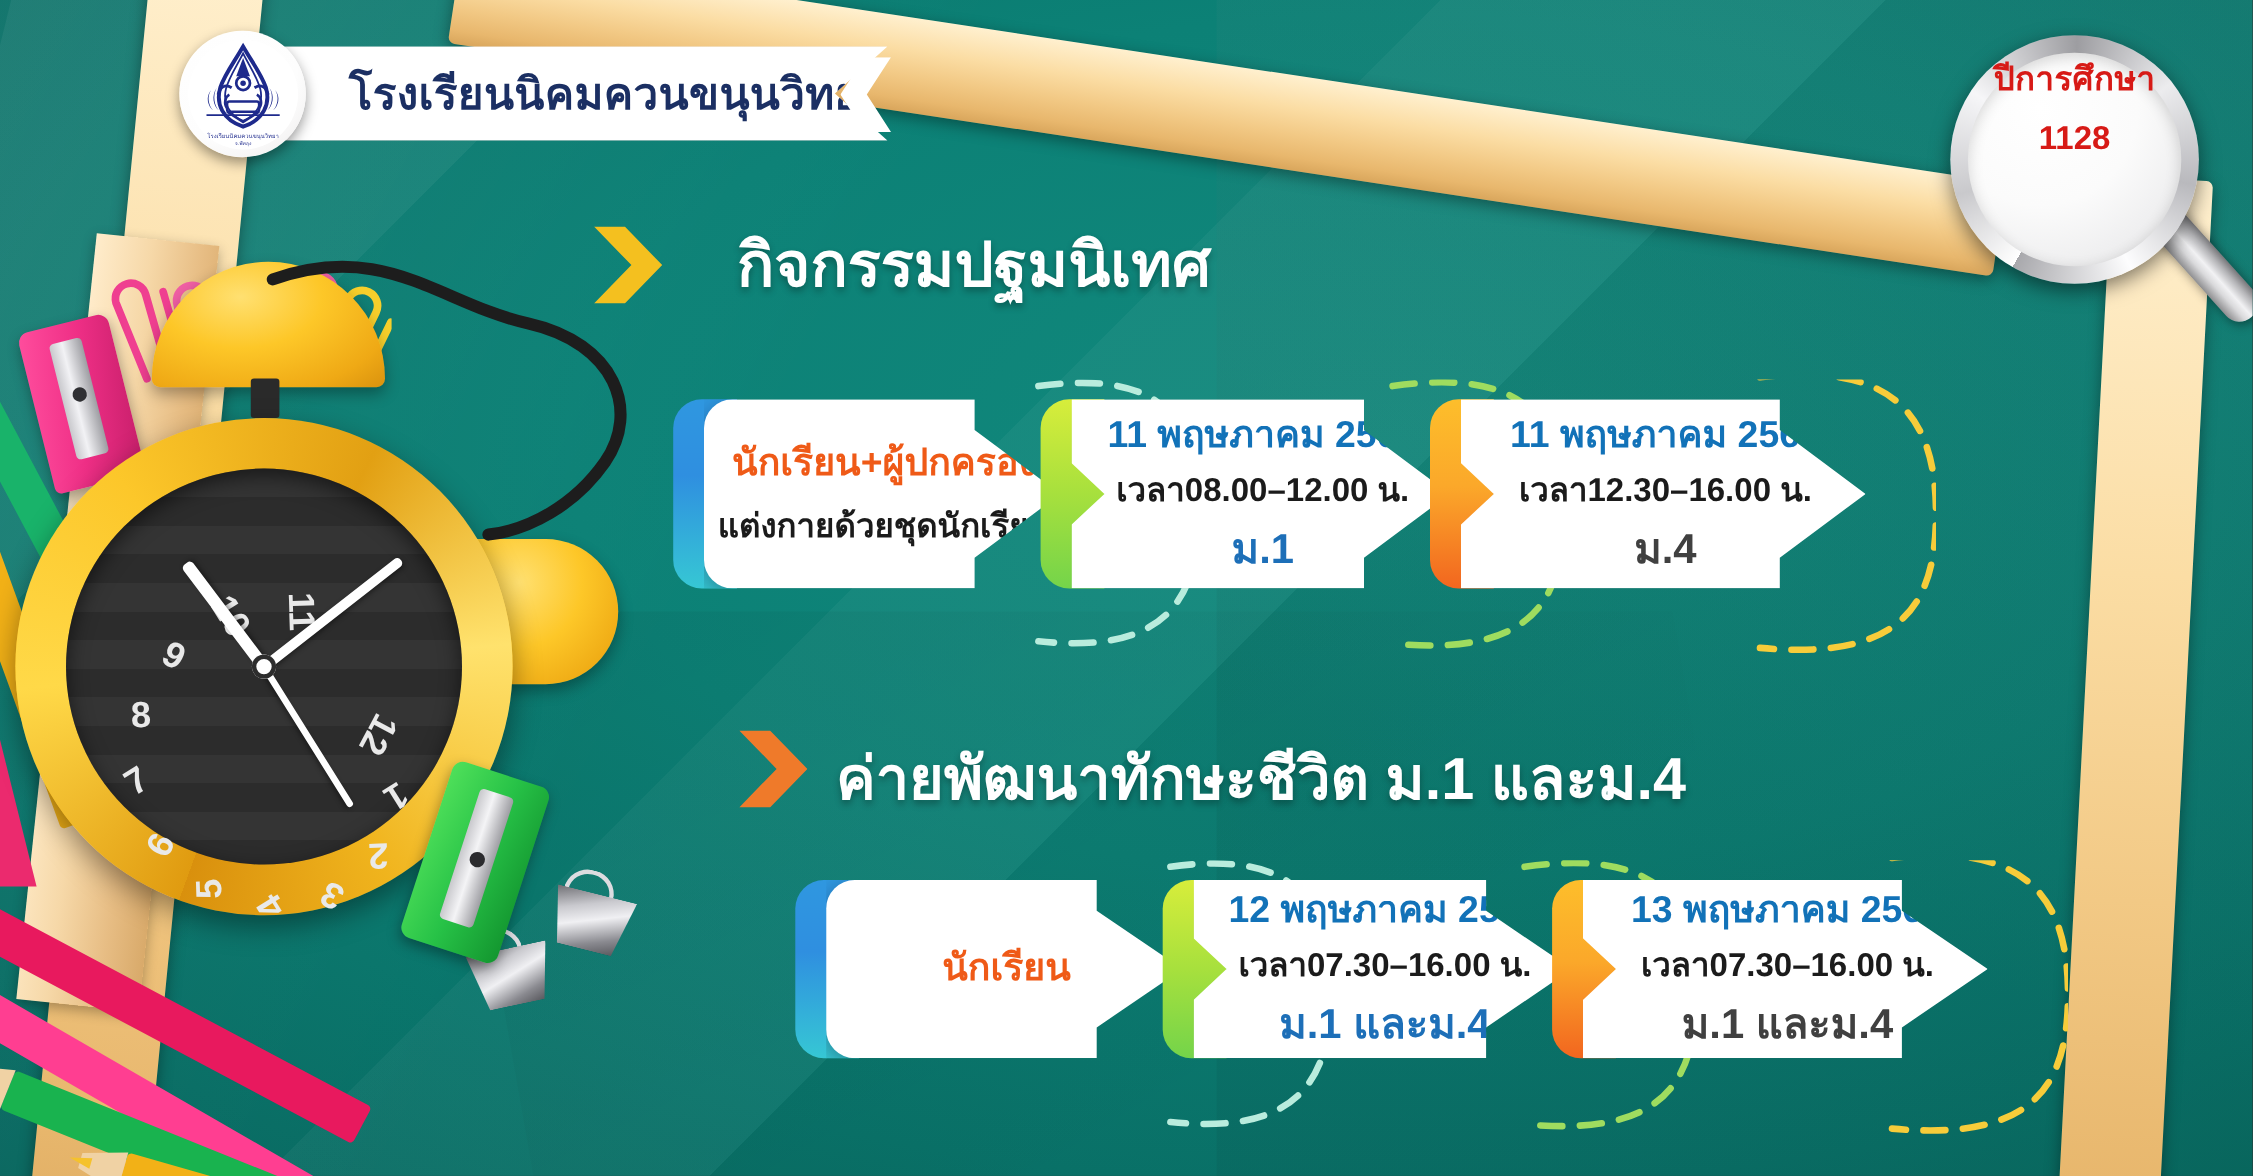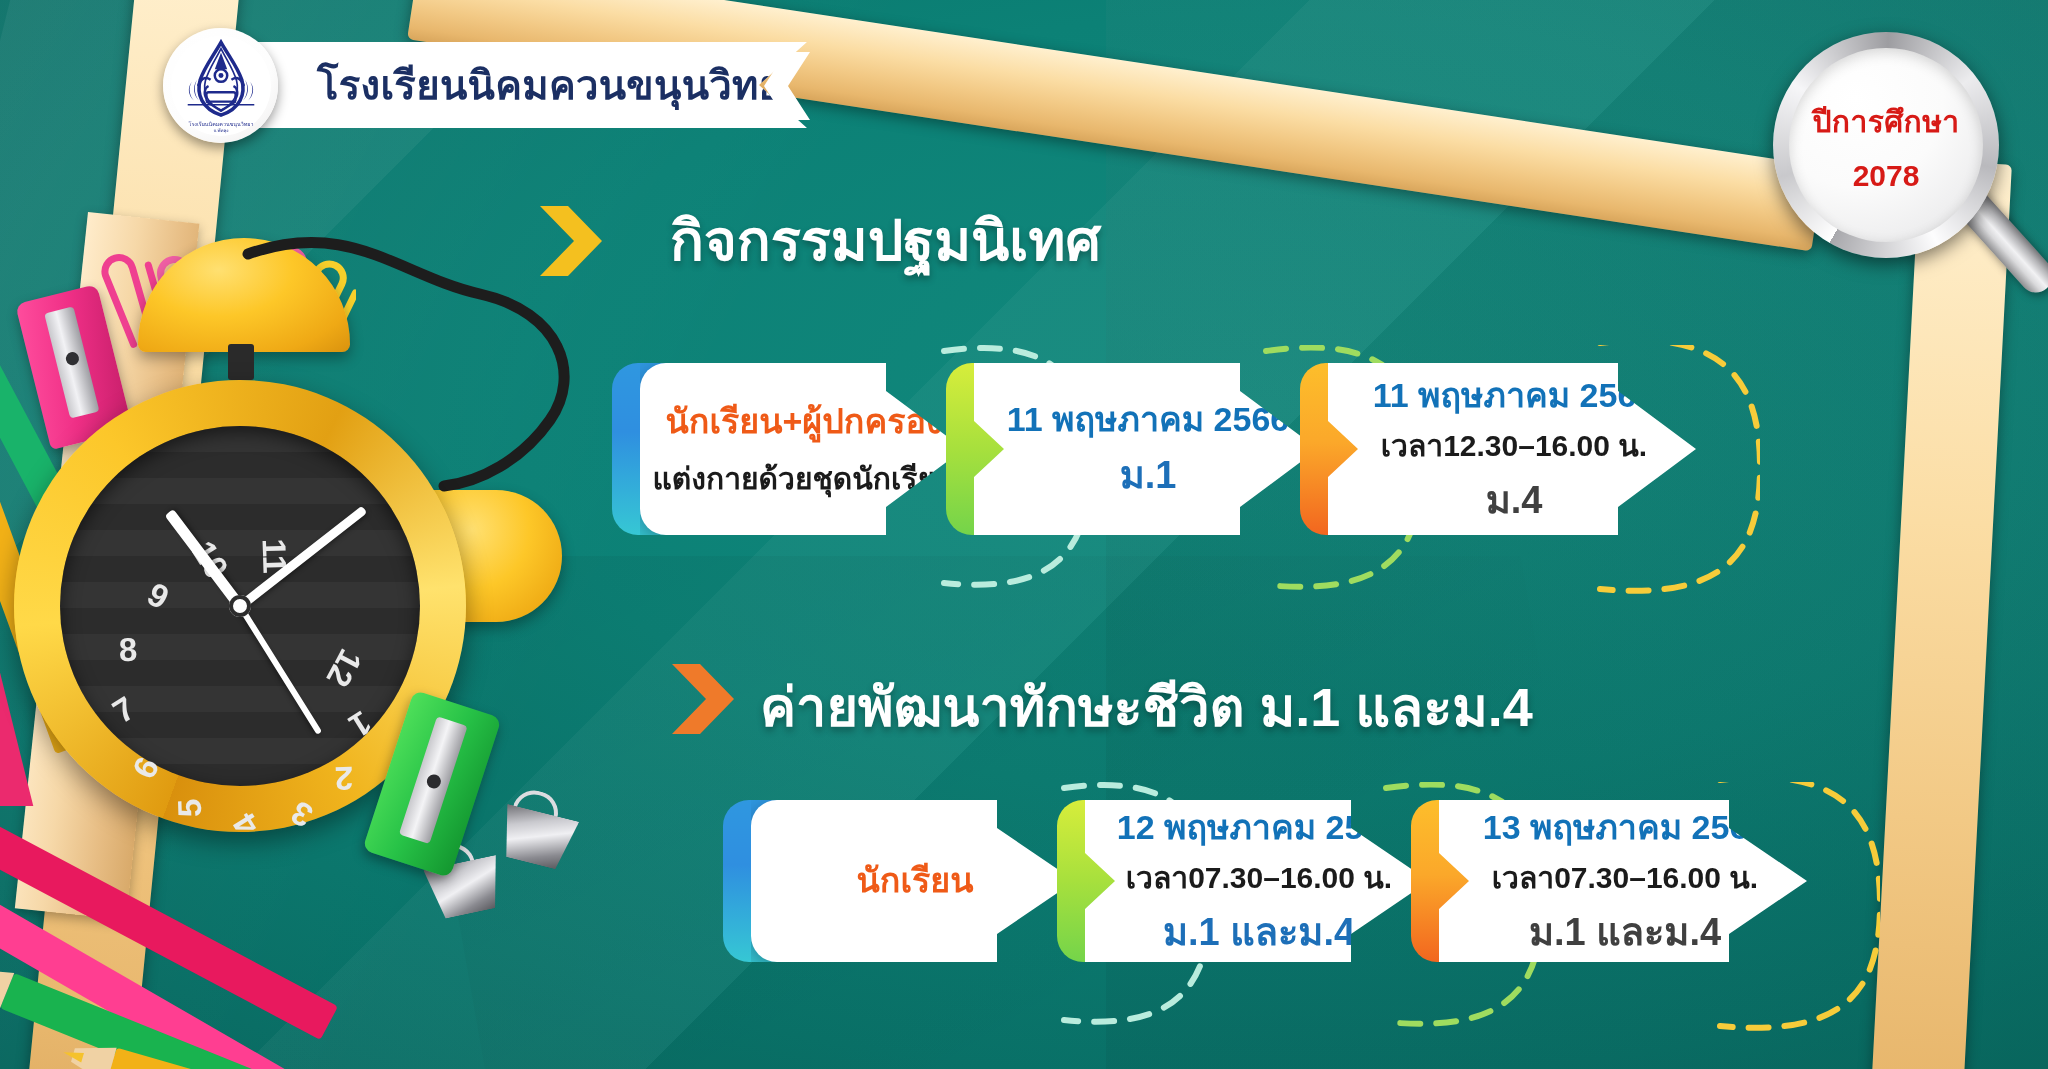--- a/index.html
+++ b/index.html
@@ -116,21 +116,21 @@
   .mag-ring{
     position:absolute; inset:0; border-radius:50%;
     background:conic-gradient(from 210deg,#ffffff,#c9c9cc 12%, #f6f6f8 26%, #9d9da1 42%, #ececee 56%, #b9b9bd 70%, #fdfdfe 84%, #a8a8ac 100%);
     box-shadow:0 6px 18px rgba(0,0,0,.5);
   }
   .mag-glass{
     position:absolute; left:16px; top:16px; right:16px; bottom:16px;
     border-radius:50%;
     background:radial-gradient(circle at 34% 26%, #ffffff 0%, #fbfbfb 46%, #efeff0 74%, #dededf 100%);
     box-shadow:inset 0 4px 14px rgba(0,0,0,.16);
-    display:flex; flex-direction:column; align-items:center; justify-content:center;
+    display:flex; flex-direction:column; align-items:center; 
     gap:14px;
   }
   .mag-l1{ font-size:30px; font-weight:bold; color:#d71a16; letter-spacing:.4px;}
   .mag-l2{ font-size:30px; font-weight:bold; color:#d71a16; }
 
   
   .sec1{ position:absolute; left:540px; top:196px; display:flex; align-items:center; z-index:5;gap:42px; }
   .sec2{ position:absolute; left:672px; top:664px; display:flex; align-items:flex-start; z-index:5; }
   .sec-arrow{ width:62px; height:70px; margin-right:26px; flex:none; }
   .sec-arrow svg{ width:62px; height:70px; display:block; }
@@ -448,21 +448,21 @@
     <svg viewBox="0 0 46 68">
       <polygon points="22,0 46,0 24,34 46,68 22,68 0,34" fill="#ffffff"></polygon>
     </svg>
   </div>
 
   <div class="magnifier">
     <div class="mag-handle"></div>
     <div class="mag-ring"></div>
     <div class="mag-glass">
       <div class="mag-l1">ปีการศึกษา</div>
-      <div class="mag-l2">2078</div>
+      <div class="mag-l2">1128</div>
     </div>
   </div>
 
   <svg class="dash" style="left:940px;top:345px;width:820px;height:250px;" viewBox="0 0 820 250">
     <path d="M4 6 C 120 -10 150 40 150 120 C 150 200 120 250 4 238" fill="none" stroke="#b9ecdd" stroke-width="6" stroke-dasharray="20 16" stroke-linecap="round"></path>
     <path d="M326 6 C 452 -12 482 42 482 120 C 482 202 452 252 326 240" fill="none" stroke="#9fdc5f" stroke-width="6" stroke-dasharray="20 16" stroke-linecap="round"></path>
     <path d="M660 -2 C 790 -18 820 42 820 122 C 820 204 790 256 660 244" fill="none" stroke="#f7cc3a" stroke-width="6" stroke-dasharray="20 16" stroke-linecap="round"></path>
   </svg>
 
   <svg class="dash" style="left:1060px;top:782px;width:820px;height:250px;" viewBox="0 0 820 250">
@@ -490,20 +490,21 @@
           <div class="ln ln-dark f30 gap14">แต่งกายด้วยชุดนักเรียน</div>
         </div>
       </div>
     </div>
 
     <div class="card" style="margin-left:-18px;">
       <div class="card-wrap" style="width:372px;">
         <div class="card-tab tab-green"></div>
         <div class="card-body shape-arrow-notch" style="width:344px;height:172px;">
           <div class="ln ln-blue f34">11  พฤษภาคม 2566</div>
+          <div class="ln ln-dark f30 gap8">เวลา08.00–12.00 น.</div>
           <div class="ln ln-blue2 f33 gap8">ม.1</div>
         </div>
       </div>
     </div>
 
     <div class="card" style="margin-left:-18px;">
       <div class="card-wrap" style="width:396px;">
         <div class="card-tab tab-orange"></div>
         <div class="card-body shape-arrow-notch" style="width:368px;height:172px;">
           <div class="ln ln-blue f34">11  พฤษภาคม 2566</div>

